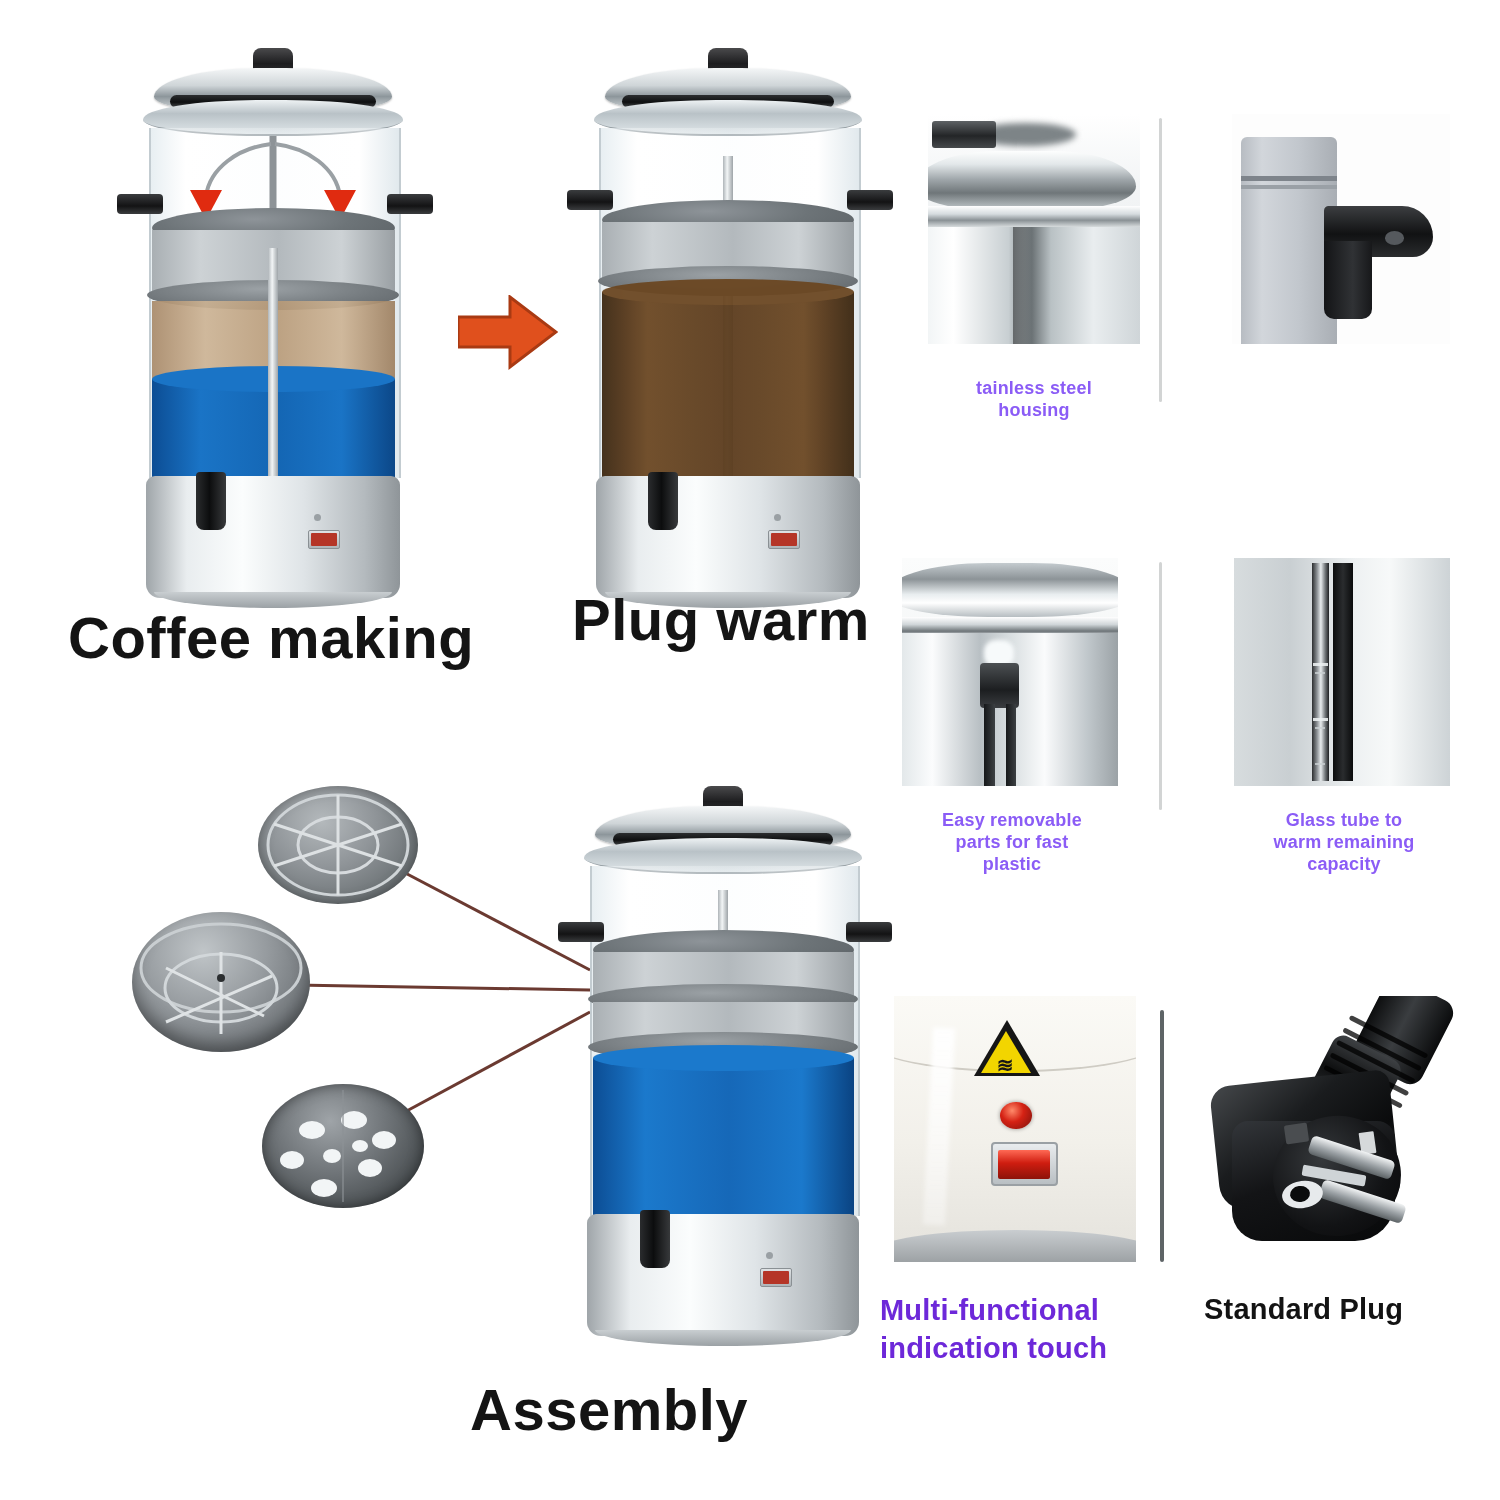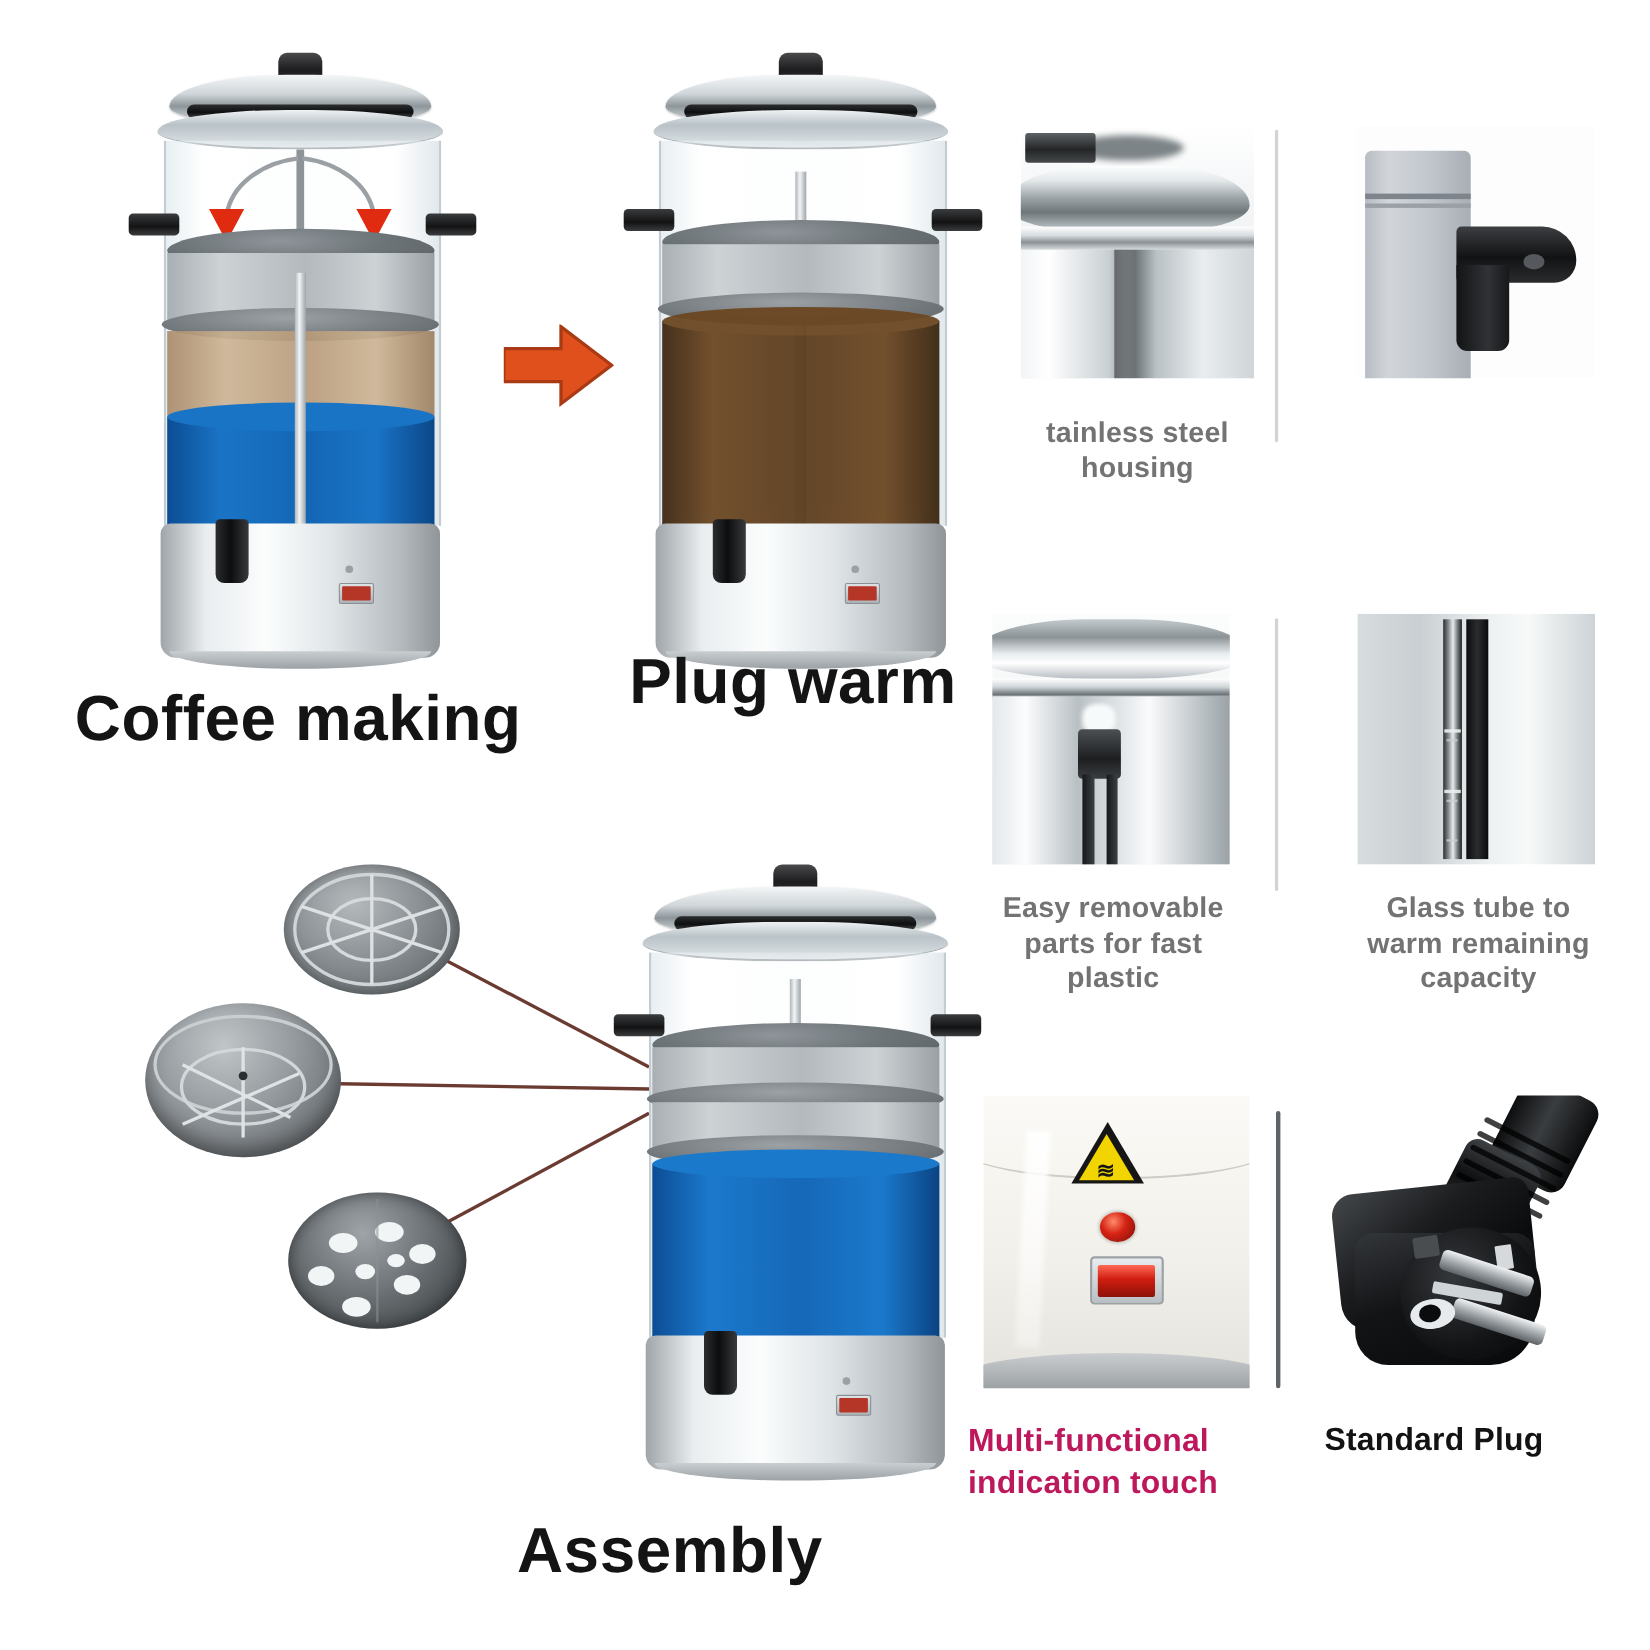--- a/index.html
+++ b/index.html
@@ -7,24 +7,24 @@
     width:1500px;height:1500px;
     background:#ffffff;
     font-family:"Liberation Sans", sans-serif;
     overflow:hidden;
     position:relative;
   }
   .stage{position:absolute;inset:0;}
   .caption{
     position:absolute;
     text-align:center;
-    color:#737373;
+    color:#8b5cf6;
     font-weight:bold;
     line-height:1.22;
-    font-size:26px;
+    font-size:18px;
     letter-spacing:.2px;
   }
   .bigLabel{
     position:absolute;
     color:#141414;
     font-weight:bold;
     font-size:58px;
     letter-spacing:.5px;
     white-space:nowrap;
   }
@@ -295,21 +295,21 @@
 
     <div class="base" style="top:428px;height:122px;"></div>
     <div class="baseBottom" style="top:544px;"></div>
     <div class="spigot" style="left:58px;top:424px;"></div>
     <div class="dot" style="left:176px;top:466px;"></div>
     <div class="switch" style="left:170px;top:482px;">
         <i></i>
       </div>
   </div>
 
-  <div class="bigLabel" style="left:68px;top:620px;">Coffee making</div>
+  <div class="bigLabel" style="left:68px;top:604px;">Coffee making</div>
 
   <svg class="bigArrow" style="left:458px;top:295px;" width="100" height="76" viewBox="0 0 100 76">
     <polygon points="0,22 52,22 52,2 98,37 52,72 52,52 0,52" fill="#e0501d" stroke="#a93a13" stroke-width="3"></polygon>
   </svg>
 
   <div class="urn" style="left:588px;top:48px;width:280px;height:530px;">
     <div class="lidKnob"></div>
     <div class="lidPlate"></div>
     <div class="lidBar"></div>
     <div class="lidRim"></div>
@@ -487,21 +487,21 @@
     <div class="p5streak"></div>
     <div class="p5tri"></div>
     <div class="p5tri2"></div>
     <div class="p5wave">≋</div>
     <div class="p5led"></div>
     <div class="p5sw">
         <i class="p5swIn"></i>
       </div>
     <div class="p5rim"></div>
   </div>
-  <div class="caption" style="left:880px;top:1292px;width:268px;text-align:left;color:#be185d;font-size:29px;line-height:1.3;">
+  <div class="caption" style="left:880px;top:1292px;width:268px;text-align:left;color:#6d28d9;font-size:29px;line-height:1.3;">
     <div>Multi-functional</div>
     <div>indication touch</div>
   </div>
 
   <div class="photo" style="left:1186px;top:996px;width:290px;height:272px;">
     <div class="p6bg"></div>
     <div class="p6cable"></div>
     <div class="p6strain"></div>
     <div class="p6ribs">
       <b style="top:2px;"></b>

